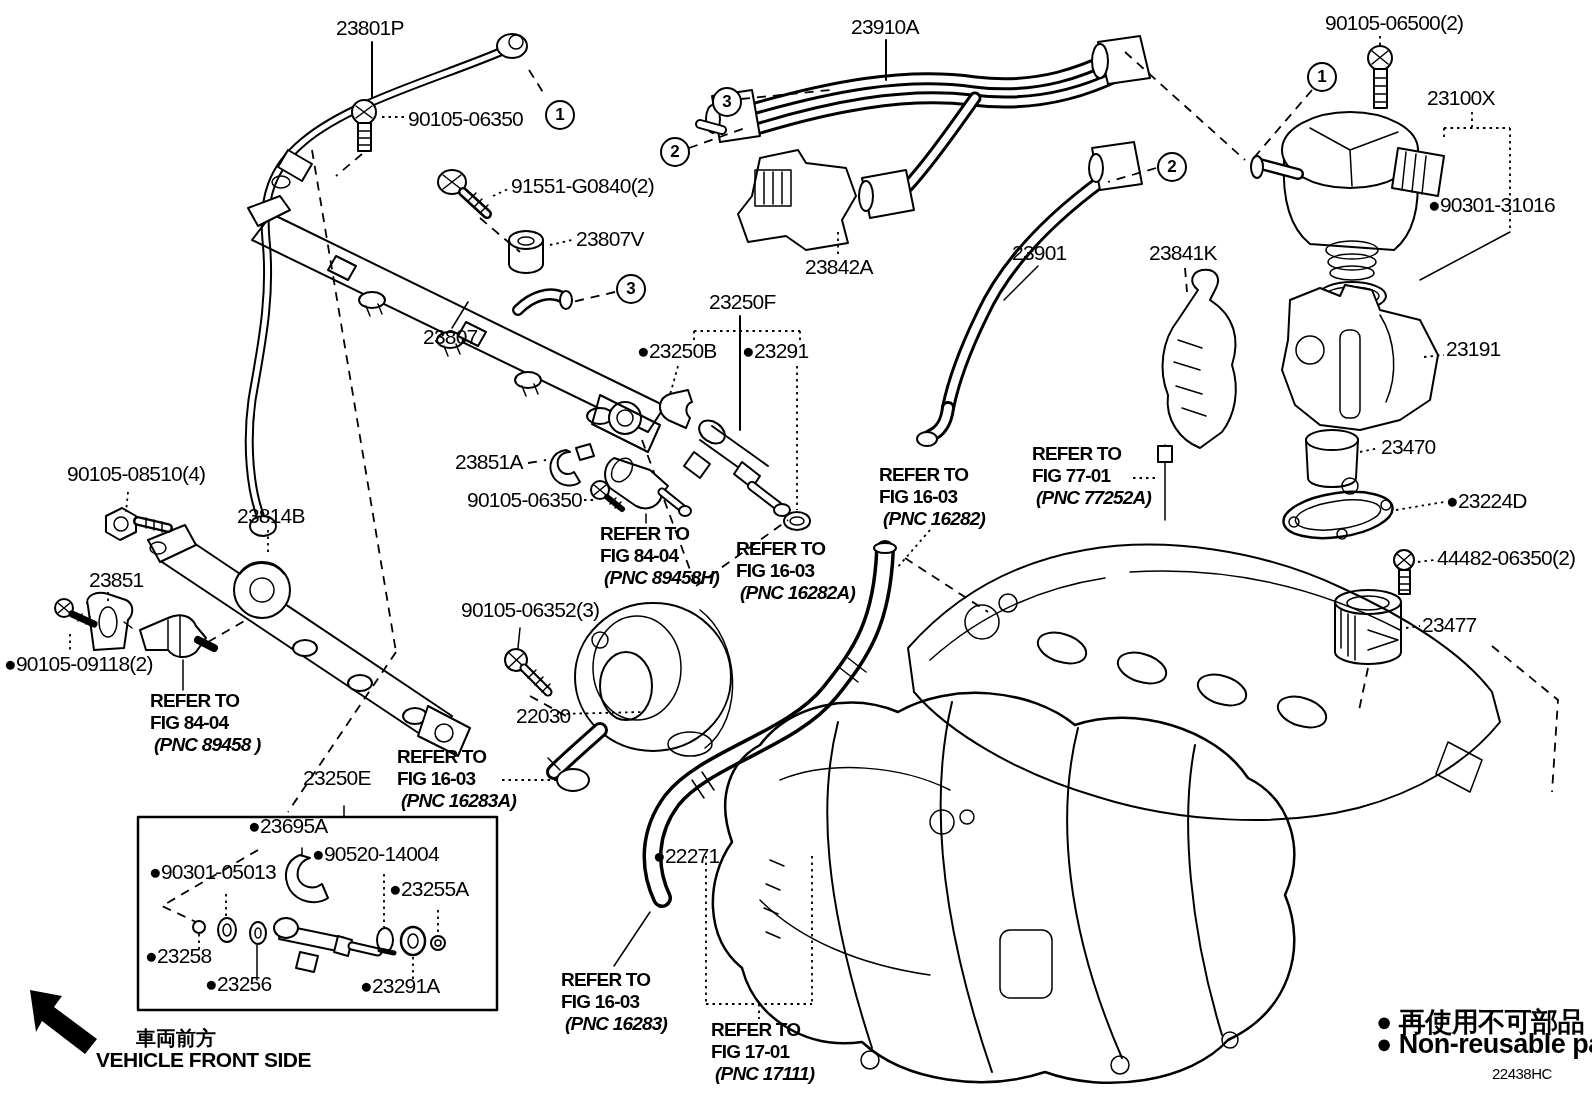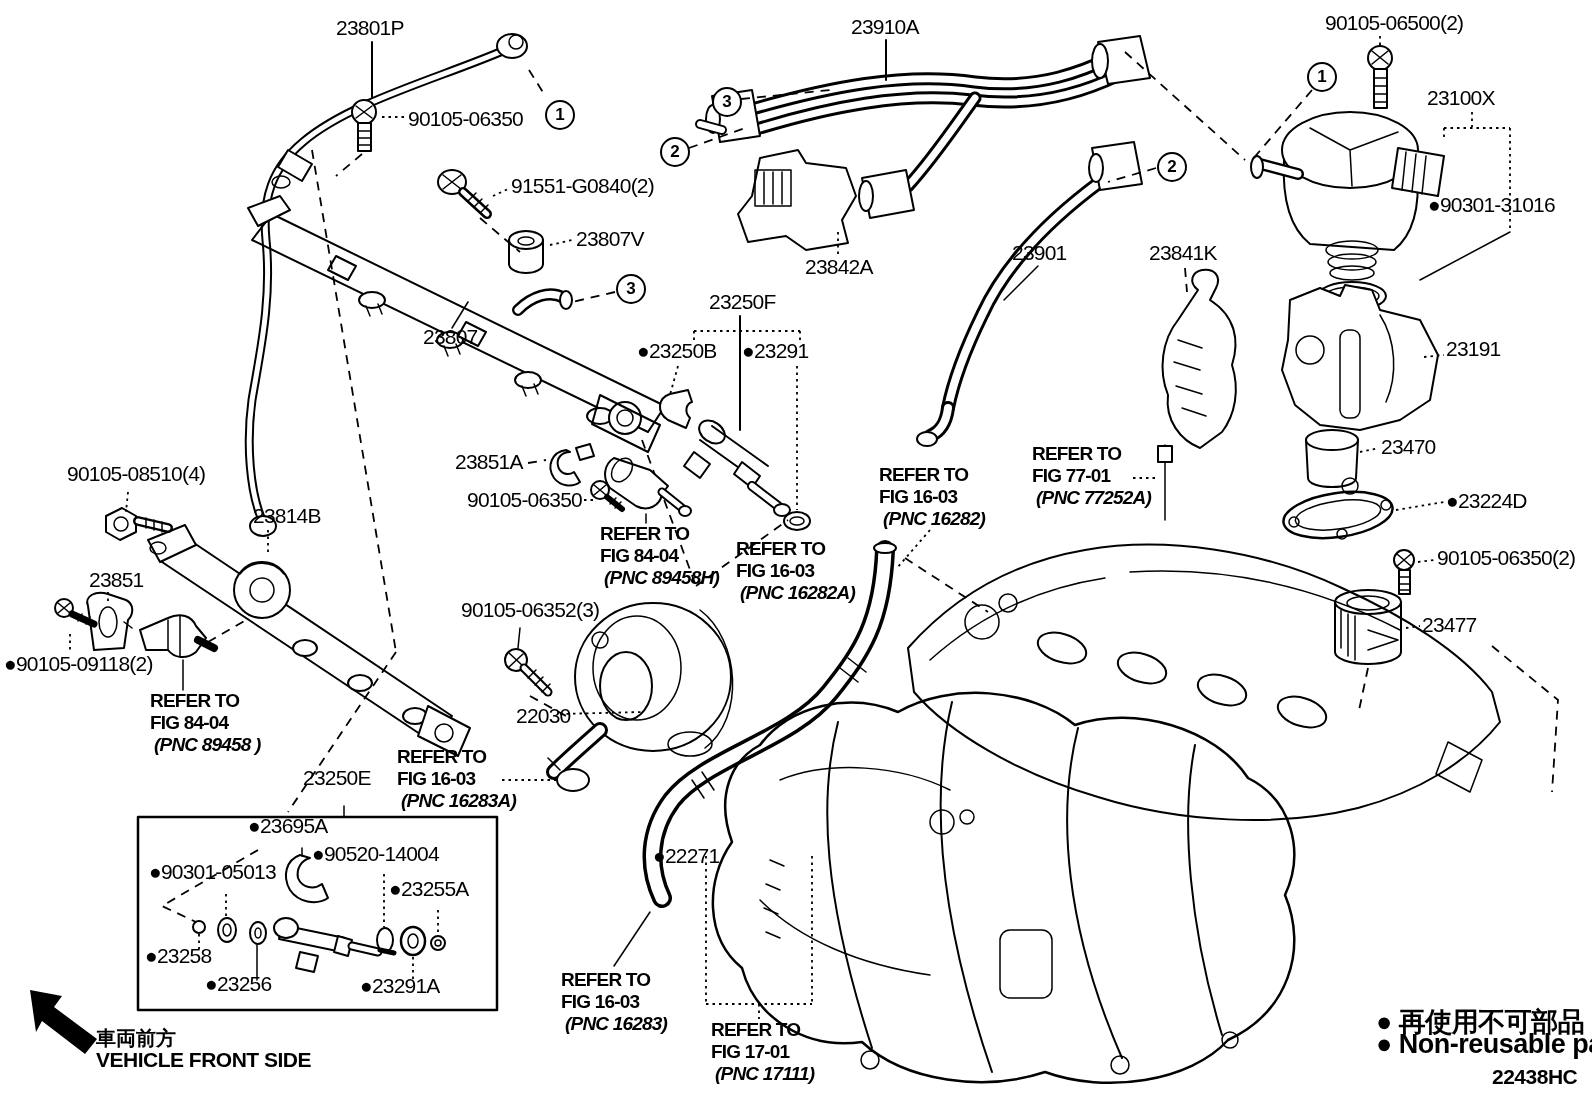--- a/index.html
+++ b/index.html
@@ -14,22 +14,22 @@
   .dt{fill:none;stroke:#000;stroke-width:1.8;stroke-dasharray:2.5 4}
   .tb{fill:none;stroke:#000;stroke-linecap:round;stroke-linejoin:round}
   .tw{fill:none;stroke:#fff;stroke-linecap:round;stroke-linejoin:round}
   .blk{fill:#000;stroke:none}
   .lbl{position:absolute;font-weight:400;font-size:21px;letter-spacing:-0.8px;white-space:nowrap;line-height:23px;}
   .ref{position:absolute;font-weight:700;font-size:19px;letter-spacing:-0.8px;line-height:22px;white-space:nowrap;}
   .ref .pnc{padding-left:4px;font-style:italic;}
   .circ{position:absolute;width:26px;height:26px;border:2.5px solid #000;border-radius:50%;
         display:flex;align-items:center;justify-content:center;font-weight:700;font-size:17px;background:#fff;}
   .legend-row{position:absolute;font-weight:700;font-size:27px;letter-spacing:-0.5px;white-space:nowrap;}
-  .fig-code{position:absolute;font-weight:700;font-size:21px;letter-spacing:-0.5px;}
-  .front-jp{position:absolute;font-weight:700;font-size:20px;}
+  .fig-code{position:absolute;font-weight:400;font-size:15px;letter-spacing:-0.5px;}
+  .front-jp{position:absolute;font-weight:700;font-size:20px;margin-left:40px;}
   .front-en{position:absolute;font-weight:700;font-size:21px;letter-spacing:-0.5px;}
 </style>
 </head>
 <body>
 
 <div class="stage">
 
   <svg class="art" width="1592" height="1099" viewBox="0 0 1592 1099">
 
     <g>
@@ -399,37 +399,37 @@
   <div class="lbl" style="left:1012px;top:241px">23901</div>
   <div class="lbl" style="left:1149px;top:241px">23841K</div>
   <div class="lbl" style="left:1446px;top:337px">23191</div>
   <div class="lbl" style="left:423px;top:325px">23807</div>
   <div class="lbl" style="left:709px;top:290px">23250F</div>
   <div class="lbl" style="left:637px;top:339px">●23250B</div>
   <div class="lbl" style="left:742px;top:339px">●23291</div>
   <div class="lbl" style="left:1381px;top:435px">23470</div>
   <div class="lbl" style="left:1446px;top:489px">●23224D</div>
   <div class="lbl" style="left:67px;top:462px">90105-08510(4)</div>
-  <div class="lbl" style="left:253px;top:504px">23814B</div>
+  <div class="lbl" style="left:237px;top:504px">23814B</div>
   <div class="lbl" style="left:89px;top:568px">23851</div>
   <div class="lbl" style="left:4px;top:652px">●90105-09118(2)</div>
   <div class="lbl" style="left:455px;top:450px">23851A</div>
   <div class="lbl" style="left:467px;top:488px">90105-06350</div>
   <div class="lbl" style="left:461px;top:598px">90105-06352(3)</div>
   <div class="lbl" style="left:516px;top:704px">22030</div>
   <div class="lbl" style="left:653px;top:844px">●22271</div>
   <div class="lbl" style="left:303px;top:766px">23250E</div>
   <div class="lbl" style="left:248px;top:814px">●23695A</div>
   <div class="lbl" style="left:312px;top:842px">●90520-14004</div>
   <div class="lbl" style="left:149px;top:860px">●90301-05013</div>
   <div class="lbl" style="left:389px;top:877px">●23255A</div>
   <div class="lbl" style="left:145px;top:944px">●23258</div>
   <div class="lbl" style="left:205px;top:972px">●23256</div>
   <div class="lbl" style="left:360px;top:974px">●23291A</div>
-  <div class="lbl" style="left:1437px;top:546px">90105-06350(2)</div>
+  <div class="lbl" style="left:1437px;top:546px">44482-06350(2)</div>
   <div class="lbl" style="left:1422px;top:613px">23477</div>
 
   <div class="circ" style="left:545px;top:100px">1</div>
   <div class="circ" style="left:660px;top:137px">2</div>
   <div class="circ" style="left:712px;top:87px">3</div>
   <div class="circ" style="left:616px;top:274px">3</div>
   <div class="circ" style="left:1157px;top:152px">2</div>
   <div class="circ" style="left:1307px;top:62px">1</div>
 
   <div class="ref" style="left:600px;top:523px">

